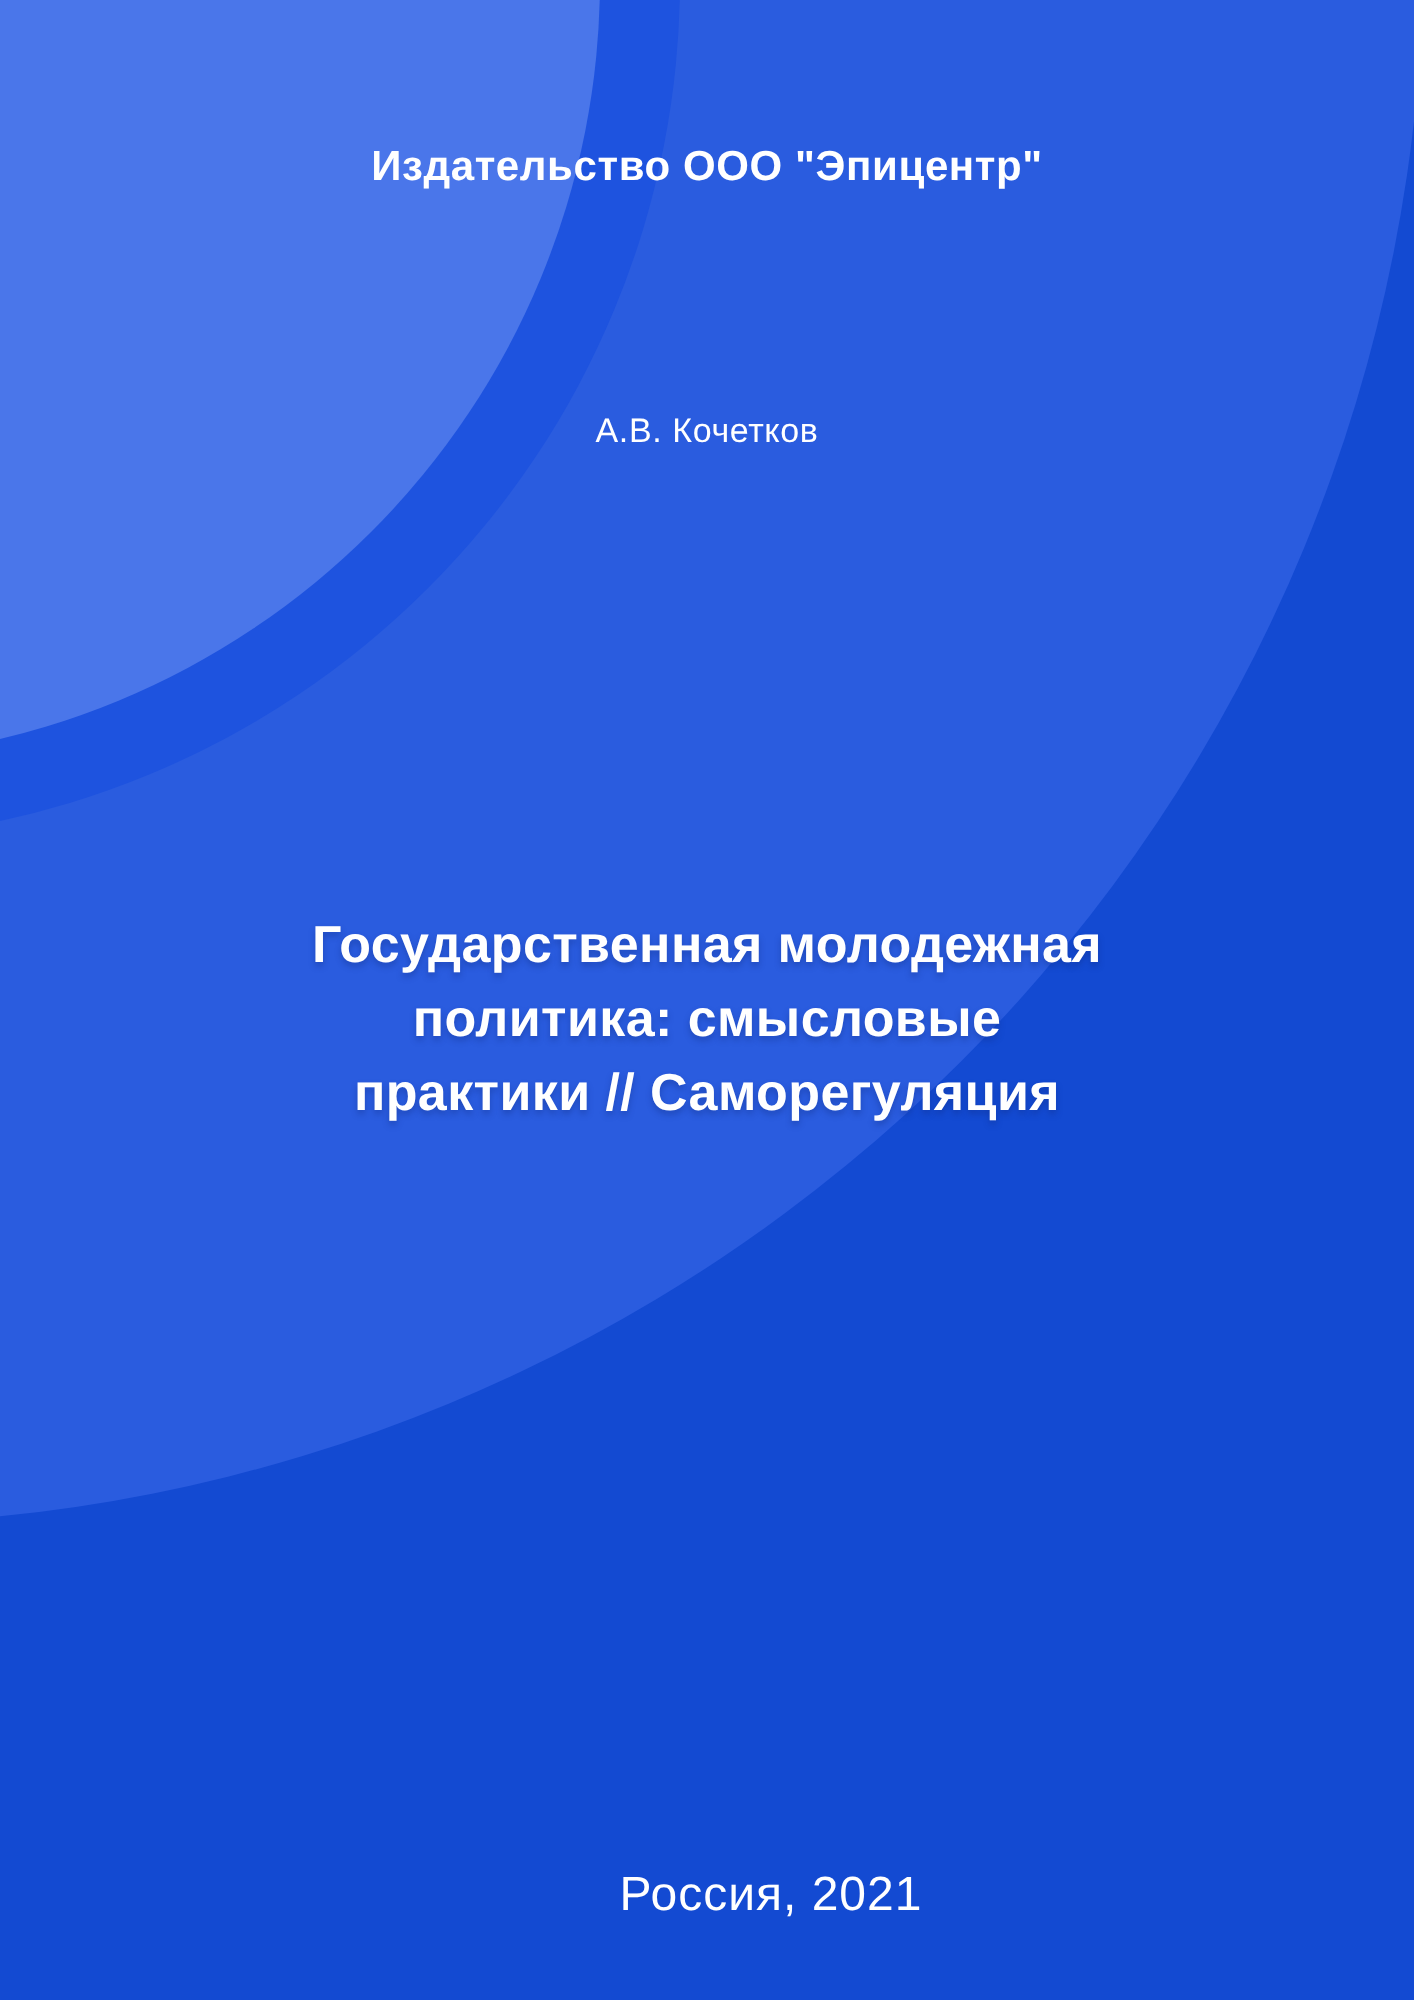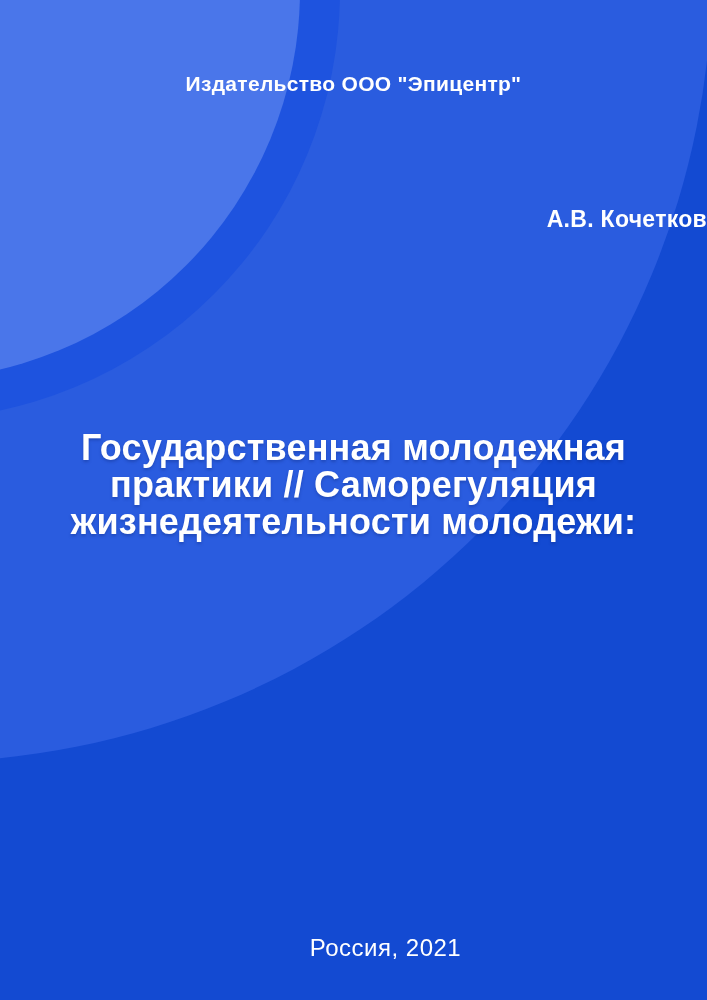--- a/index.html
+++ b/index.html
@@ -59,33 +59,33 @@
     text-align: center;
     font-size: 21px;
     font-weight: 700;
     letter-spacing: 0.3px;
   }
   .author {
     position: absolute;
     top: 206px;
     left: 0;
     width: 100%;
-    text-align: right;
-    font-size: 23px;
-    font-weight: 700;
+    text-align: center;
+    font-size: 17px;
+    font-weight: 400;
     letter-spacing: 0.3px;
   }
   .title {
     position: absolute;
-    top: 429px;
+    top: 454px;
     left: 50%;
     transform: translateX(-50%);
     width: 620px;
     text-align: center;
-    font-size: 36px;
+    font-size: 26px;
     font-weight: 700;
     line-height: 37px;
     letter-spacing: 0.2px;
     text-shadow: 0 2px 3px rgba(15, 40, 120, 0.35);
   }
   .footer {
     position: absolute;
     top: 934px;
     left: 0;
     width: 100%;
@@ -106,20 +106,20 @@
   <div class="circle circle-inner"></div>
 
   <div class="text-layer">
 
     <div class="publisher">Издательство ООО "Эпицентр"</div>
 
     <div class="author">А.В. Кочетков</div>
 
     <div class="title">
       <div>Государственная молодежная</div>
+      <div>политика: смысловые</div>
       <div>практики // Саморегуляция</div>
-      <div>жизнедеятельности молодежи:</div>
     </div>
 
     <div class="footer">Россия, 2021</div>
 
   </div>
 </div>
 
 </body></html>

